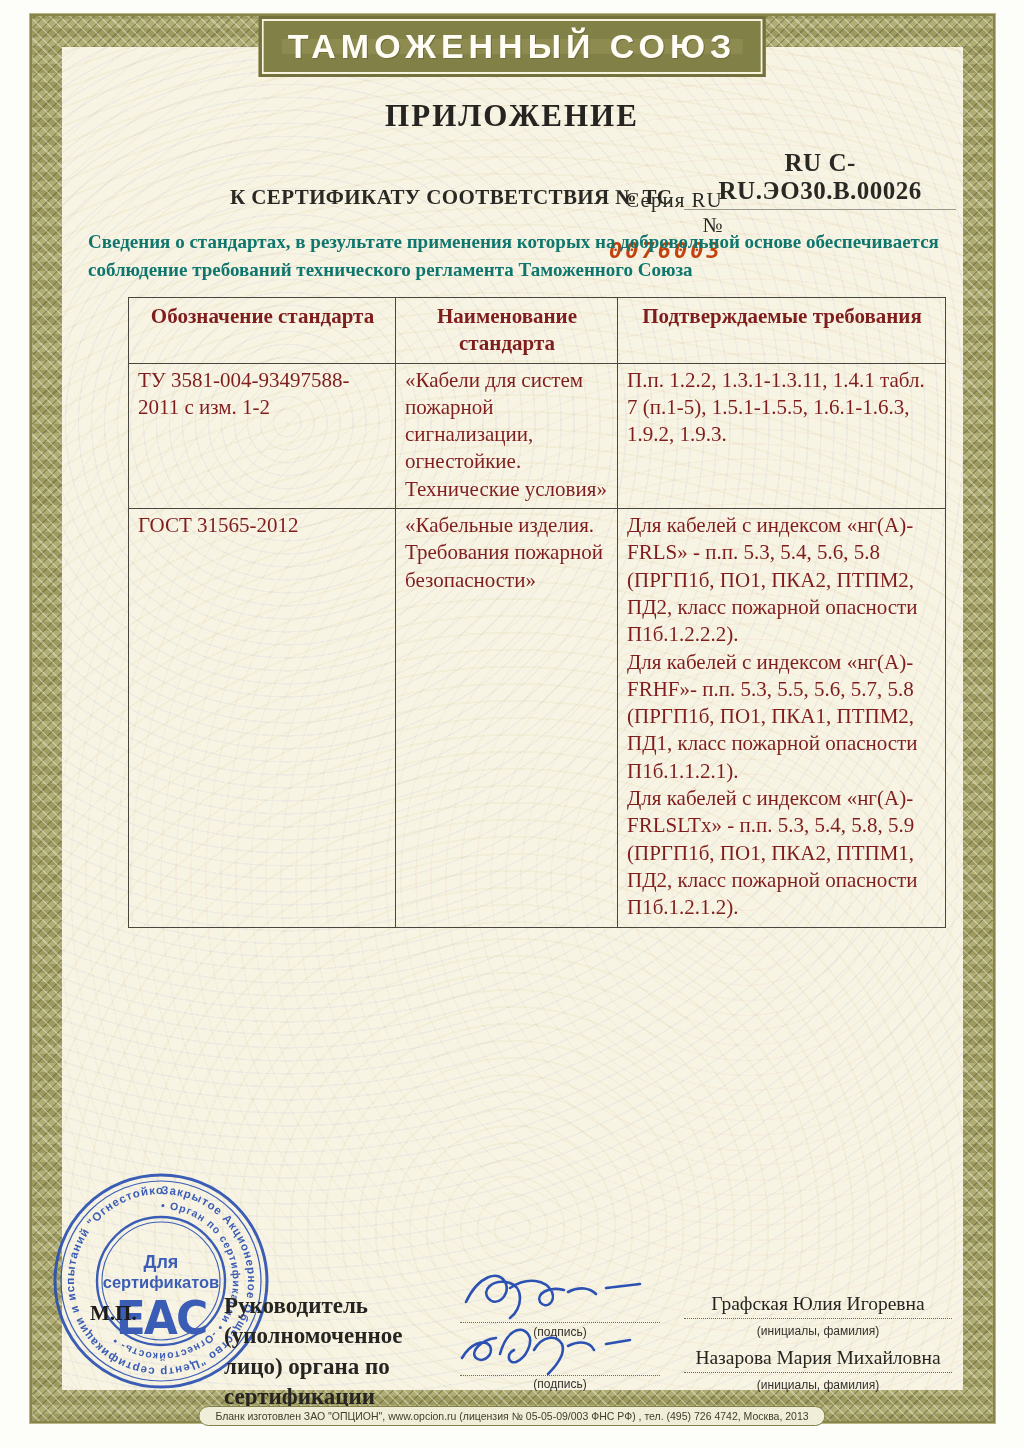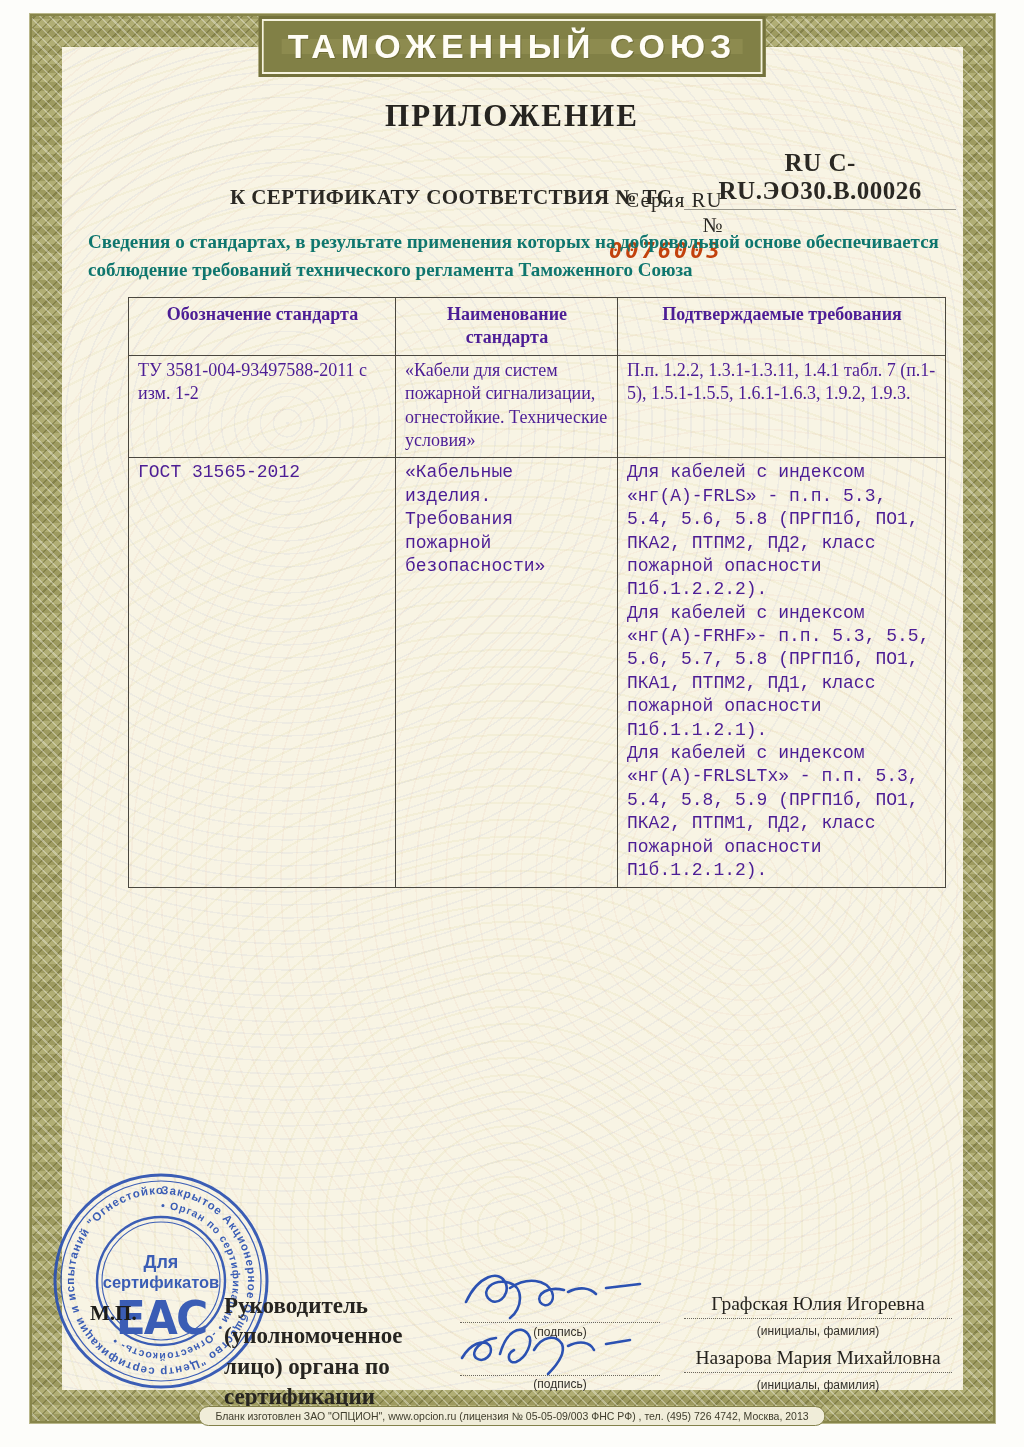--- a/index.html
+++ b/index.html
@@ -62,29 +62,29 @@
     font-family:"DejaVu Sans Mono",monospace;letter-spacing:3px;font-style:italic;
   }
   .intro{
     position:absolute;top:228px;left:88px;width:872px;
     text-align:left;font-weight:bold;font-size:19px;line-height:1.45;
     color:#0f766e;
   }
   table.standards{
     position:absolute;left:128px;top:297px;width:817px;
     border-collapse:collapse;table-layout:fixed;
-    font-size:18px;line-height:1.3;color:#4c1d95;
+    font-size:21px;line-height:1.3;color:#7f1d1d;
   }
   table.standards th, table.standards td{
     border:1.4px solid #4a473f;vertical-align:top;
     padding:3px 8px 5px 9px;
   }
   table.standards th{font-weight:bold;text-align:center;height:46px;padding-top:5px;}
   td.c-designation{height:86px;}
-  tr.row2 td{height:322px;font-family:Liberation Mono, monospace;}
+  tr.row2 td{height:322px;}
   .req-par{margin:0 0 0 0;}
   
   .stamp{position:absolute;left:46px;top:1166px;width:230px;height:230px;opacity:.92;}
   .mp-label{position:absolute;left:90px;top:1301px;font-size:21px;font-weight:bold;color:#1d1c19;}
   
   .role{
     position:absolute;left:224px;width:242px;
     font-size:23px;font-weight:bold;line-height:1.32;color:#262420;
   }
   .sigline{

